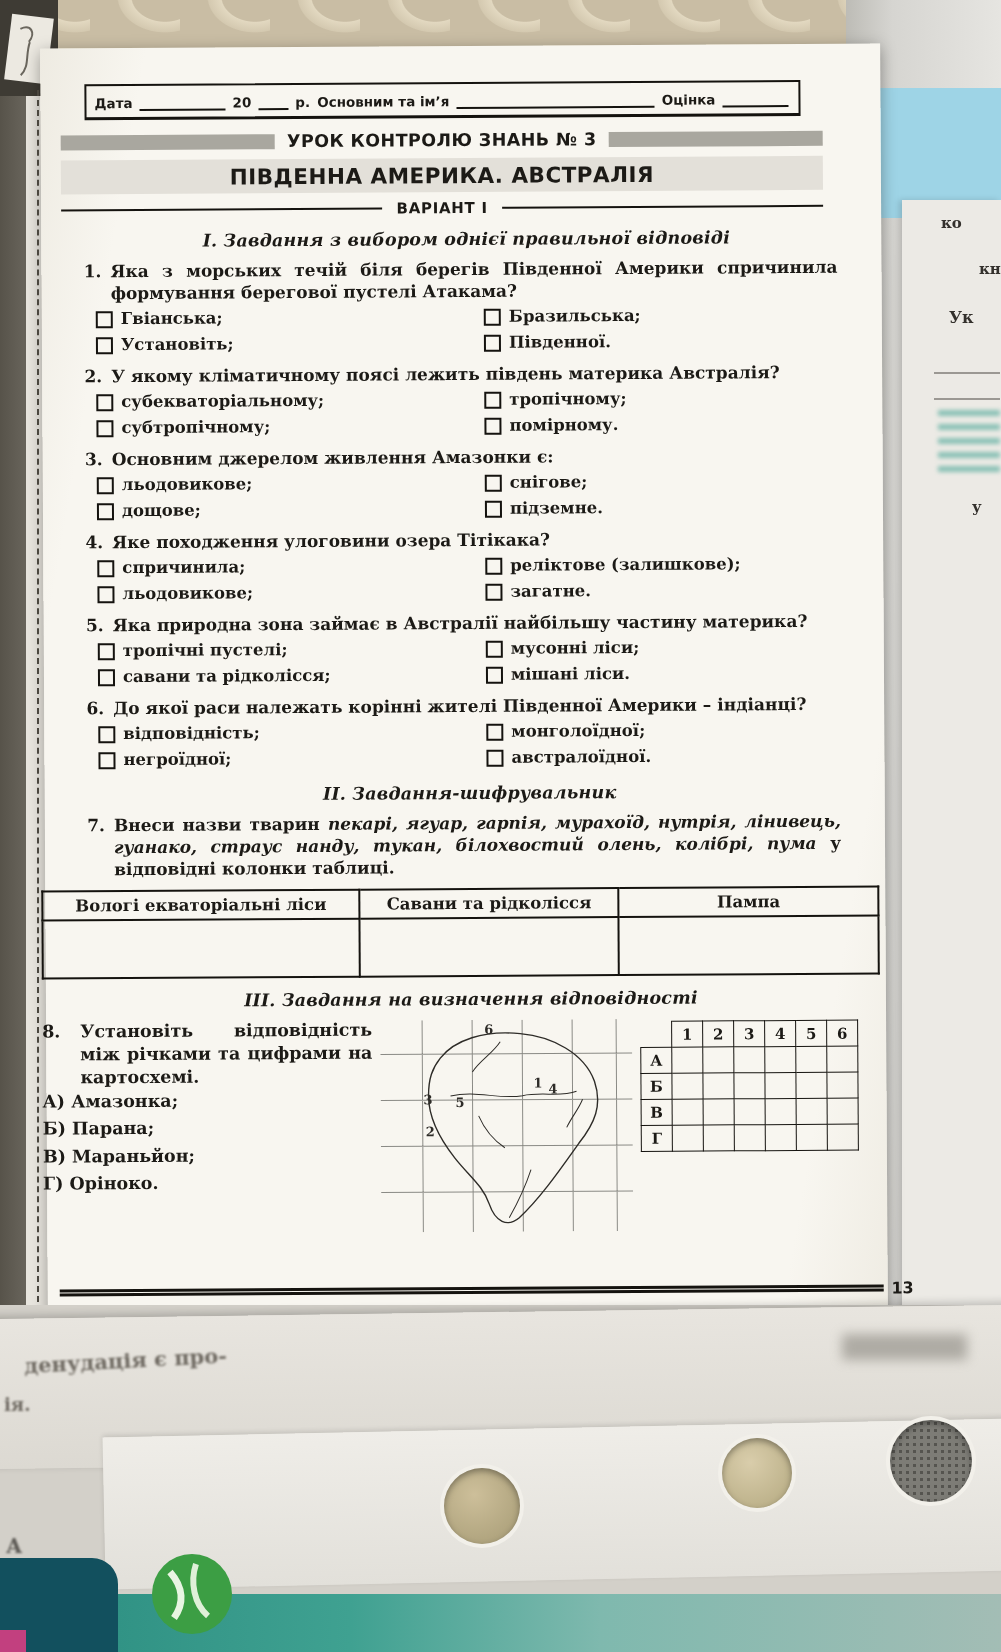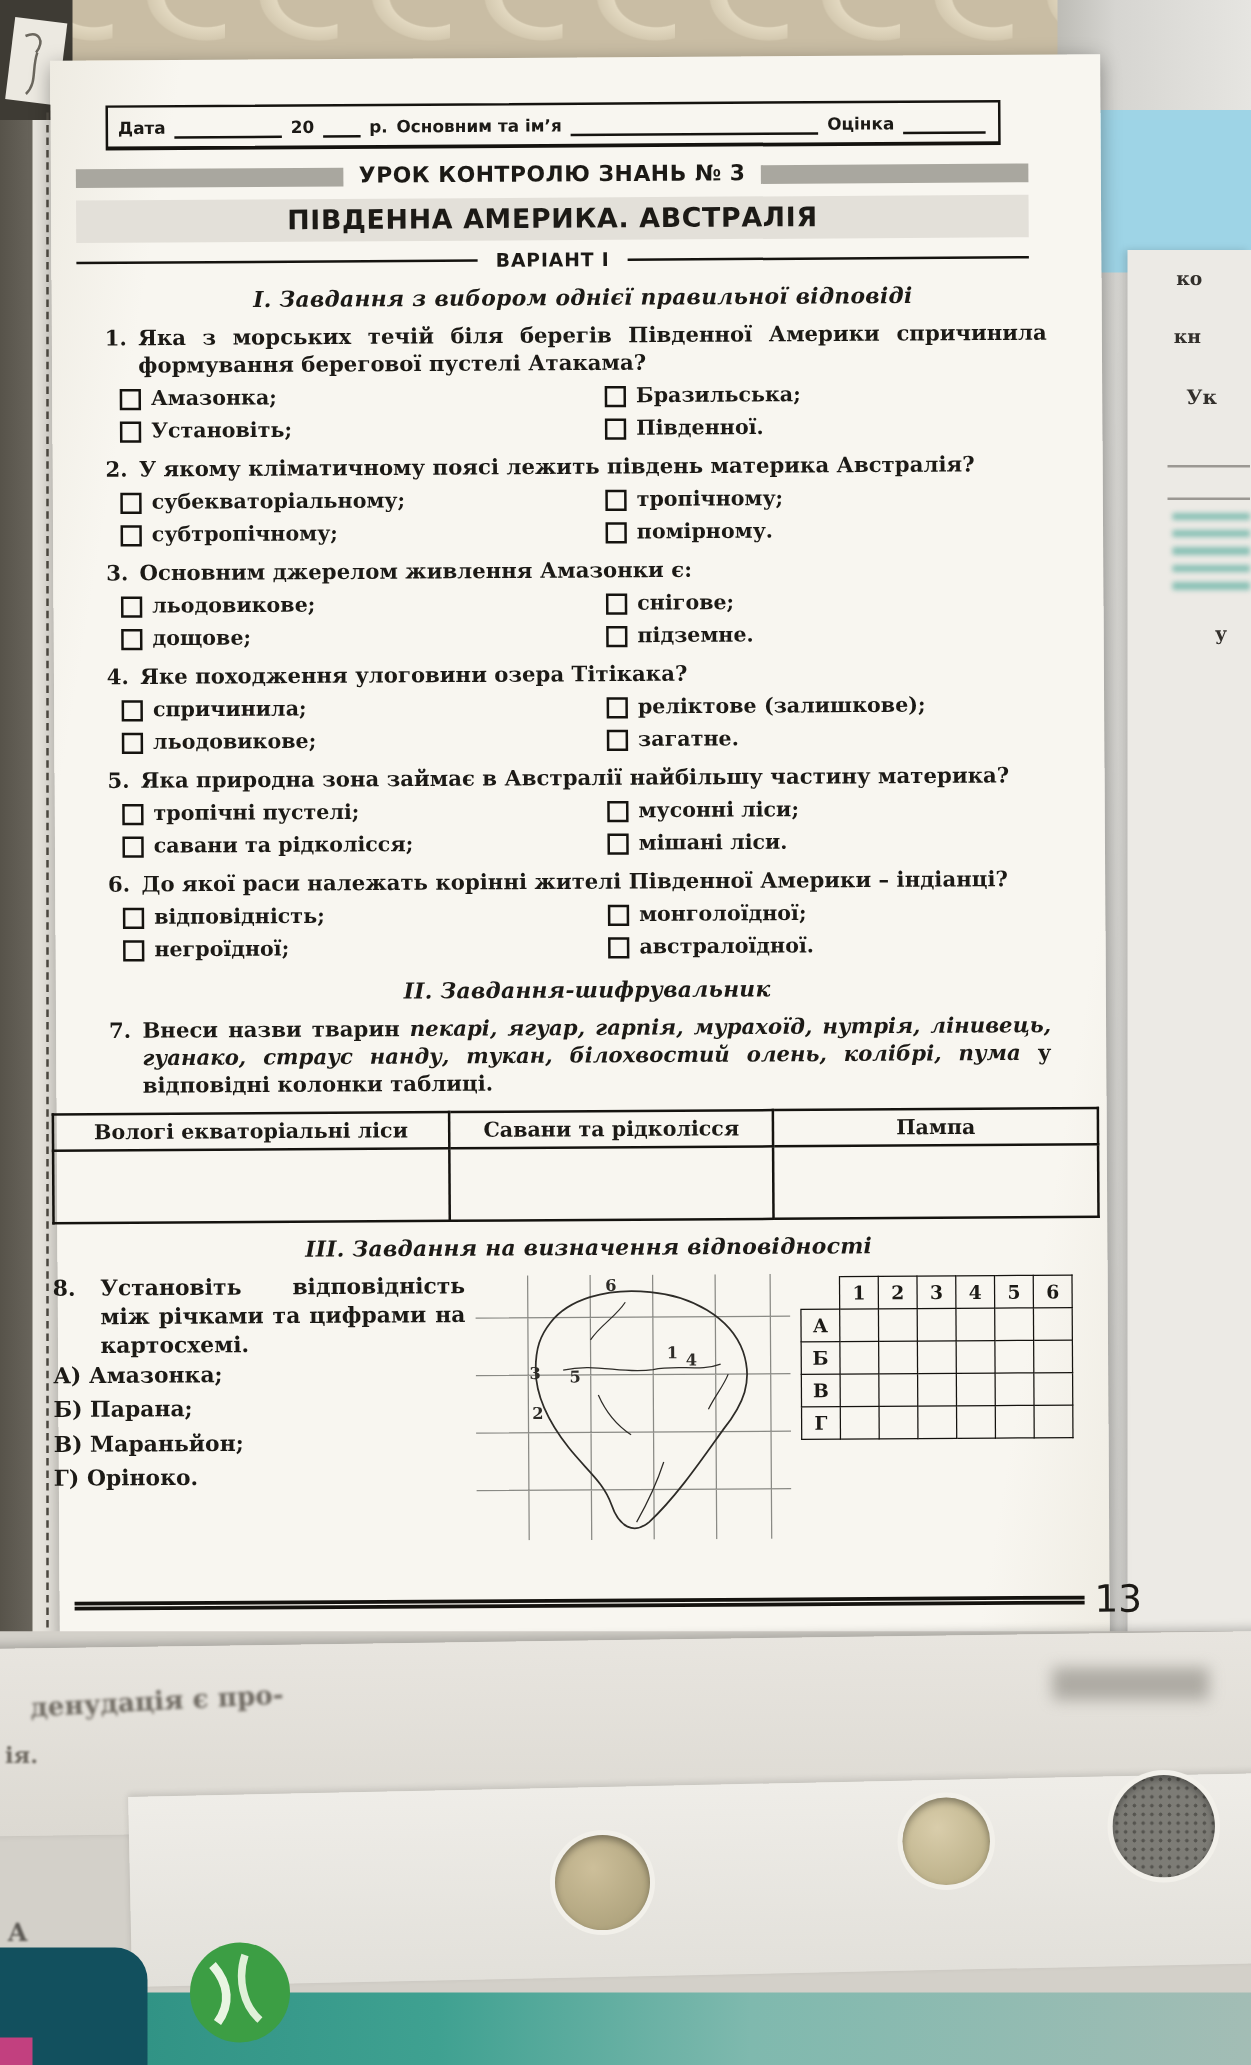--- a/index.html
+++ b/index.html
@@ -20,21 +20,21 @@
   .left-paper{position:absolute;left:26px;top:80px;width:32px;height:1245px;background:#e8e5de;z-index:1;}
   .perf{position:absolute;left:37px;top:90px;height:1212px;border-left:2.5px dashed #4a463e;z-index:4;}
 
   .right-base{position:absolute;left:846px;top:0;width:155px;height:1335px;z-index:1;
     background:linear-gradient(90deg,#bdbcb6,#d6d5d1 30%,#e6e5e1);}
   .cyan-top{position:absolute;left:872px;top:88px;width:129px;height:130px;background:#9ed4e6;z-index:1;border-radius:8px 0 0 0;}
   .cyan-edge{position:absolute;left:976px;top:214px;width:25px;height:230px;background:#a5d8e8;z-index:1;}
   .white-right{position:absolute;left:902px;top:200px;width:99px;height:1120px;background:#eceae5;z-index:1;box-shadow:-3px 0 6px rgba(0,0,0,.15);}
   .rfrag{position:absolute;z-index:2;font-weight:bold;color:#33302c;font-family:"DejaVu Serif",serif;}
   .rf1{left:941px;top:214px;font-size:15px;}
-  .rf2{left:939px;top:260px;font-size:15px;}
+  .rf2{left:979px;top:260px;font-size:15px;}
   .rf3{left:949px;top:308px;font-size:16px;}
   .rf4{left:972px;top:498px;font-size:15px;}
   .rline{position:absolute;z-index:2;border-top:2px solid #9b9893;width:66px;left:934px;}
   .rl1{top:372px;} .rl2{top:398px;}
   .teal-smudge{position:absolute;left:938px;top:410px;width:62px;height:64px;z-index:2;opacity:.55;filter:blur(2px);
     background:repeating-linear-gradient(#3aa08f 0 6px, transparent 6px 14px);}
 
   .bottom-base{position:absolute;left:0;top:1305px;width:1001px;height:347px;background:#d3d0c9;z-index:3;}
   .bottom-paper{position:absolute;left:-10px;top:1312px;width:1020px;height:150px;z-index:3;
     background:linear-gradient(#e8e5df,#dcd9d2);transform:rotate(-0.8deg);box-shadow:0 -3px 8px rgba(0,0,0,.2);}
@@ -109,21 +109,21 @@
   .mapbox svg{position:absolute;left:0;top:0;}
   .mn{position:absolute;font-size:13px;font-weight:bold;color:#2e2c28;}
 
   table.grid{border-collapse:collapse;flex:none;margin-top:4px;align-self:flex-start;}
   table.grid td{border:1.6px solid #15130f;width:30px;height:25px;text-align:center;
     font-size:15px;font-weight:bold;padding:0;}
   table.grid td.corner{border-top-color:transparent;border-left-color:transparent;}
 
   .pgfoot{position:absolute;bottom:14px;left:12px;right:-26px;display:flex;align-items:center;}
   .dblrule{flex:1;height:7px;border-top:3px solid #15130f;border-bottom:3px solid #15130f;box-sizing:border-box;}
-  .pgnum{font-family:"DejaVu Sans",sans-serif;font-weight:normal;font-size:30px;margin-left:8px;}
+  .pgnum{font-family:"DejaVu Sans",sans-serif;font-weight:bold;font-size:16px;margin-left:8px;}
 </style>
 </head>
 <body>
 
 <div class="photo">
 
   <div class="basket"></div>
   <div class="corner-tl">
     <div class="paper">
       <svg width="42" height="66">
@@ -177,21 +177,21 @@
     <div class="sec">I. Завдання з вибором однієї правильної відповіді</div>
 
     <div class="q">
       <div class="q-head">
         <span class="q-num">1.</span>
         <span class="q-text">Яка з морських течій біля берегів Південної Америки спричинила формування берегової пустелі Атакама?</span>
       </div>
       <div class="opts">
         <div class="opt">
             <span class="cb"></span>
-            <span>Амазонка;</span>
+            <span>Гвіанська;</span>
           </div>
         <div class="opt">
             <span class="cb"></span>
             <span>Установіть;</span>
           </div>
         <div class="opt">
             <span class="cb"></span>
             <span>Бразильська;</span>
           </div>
         <div class="opt">

